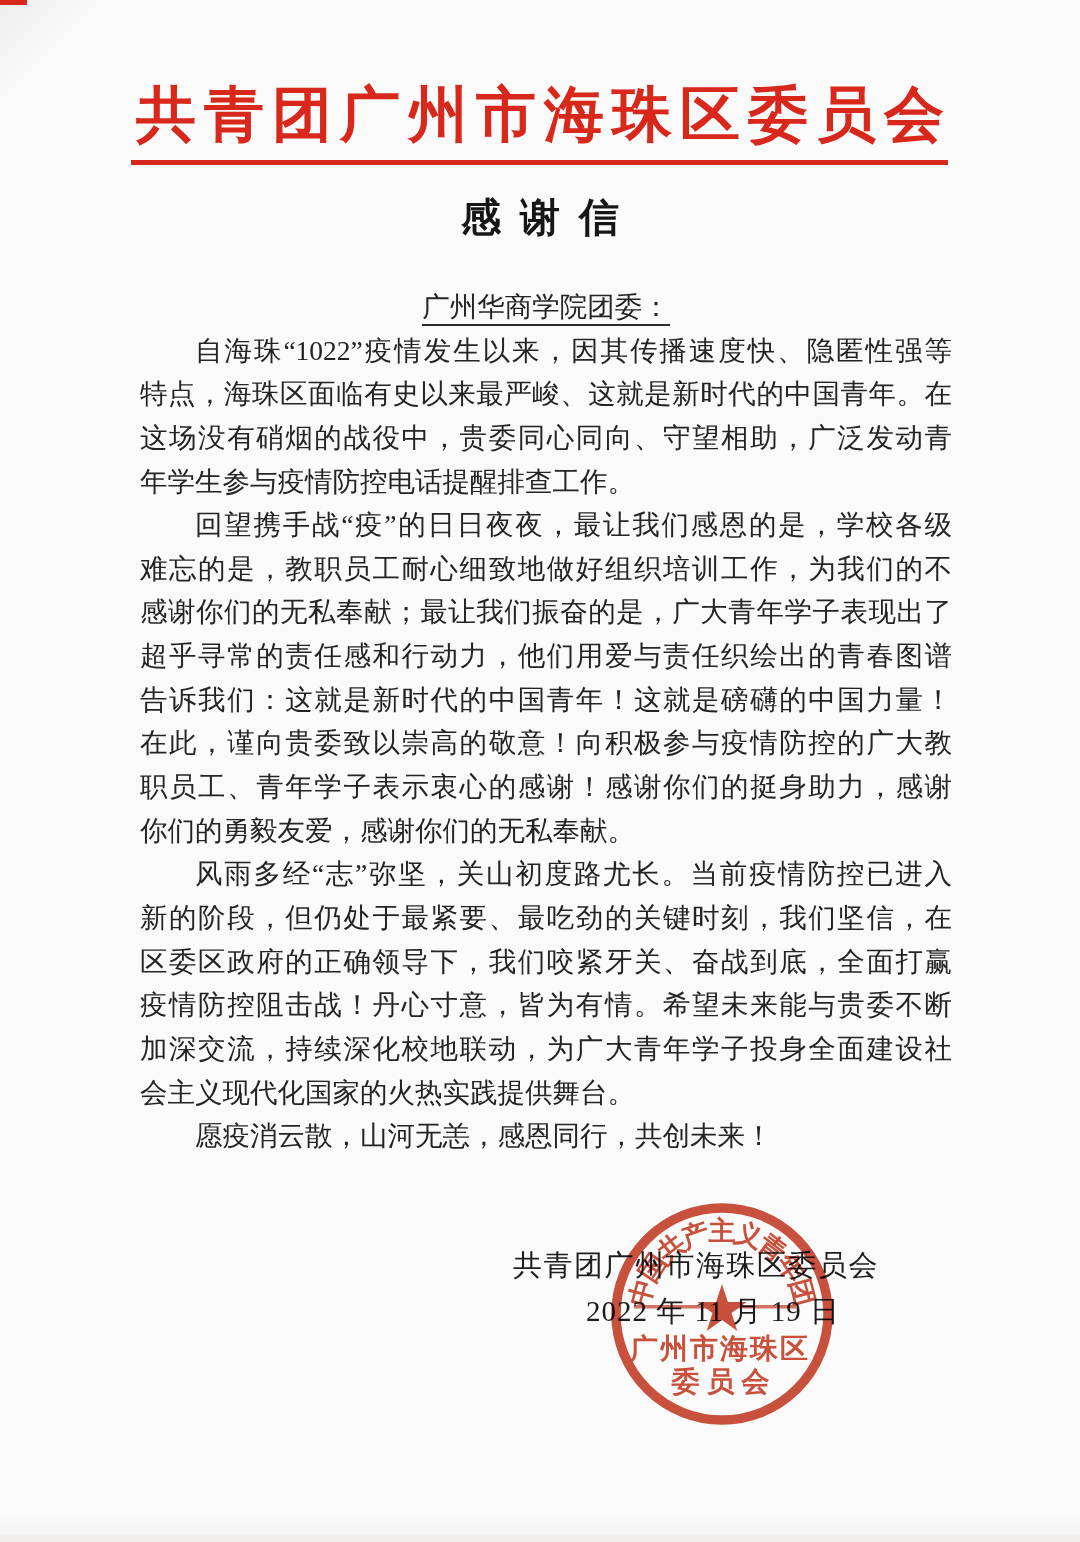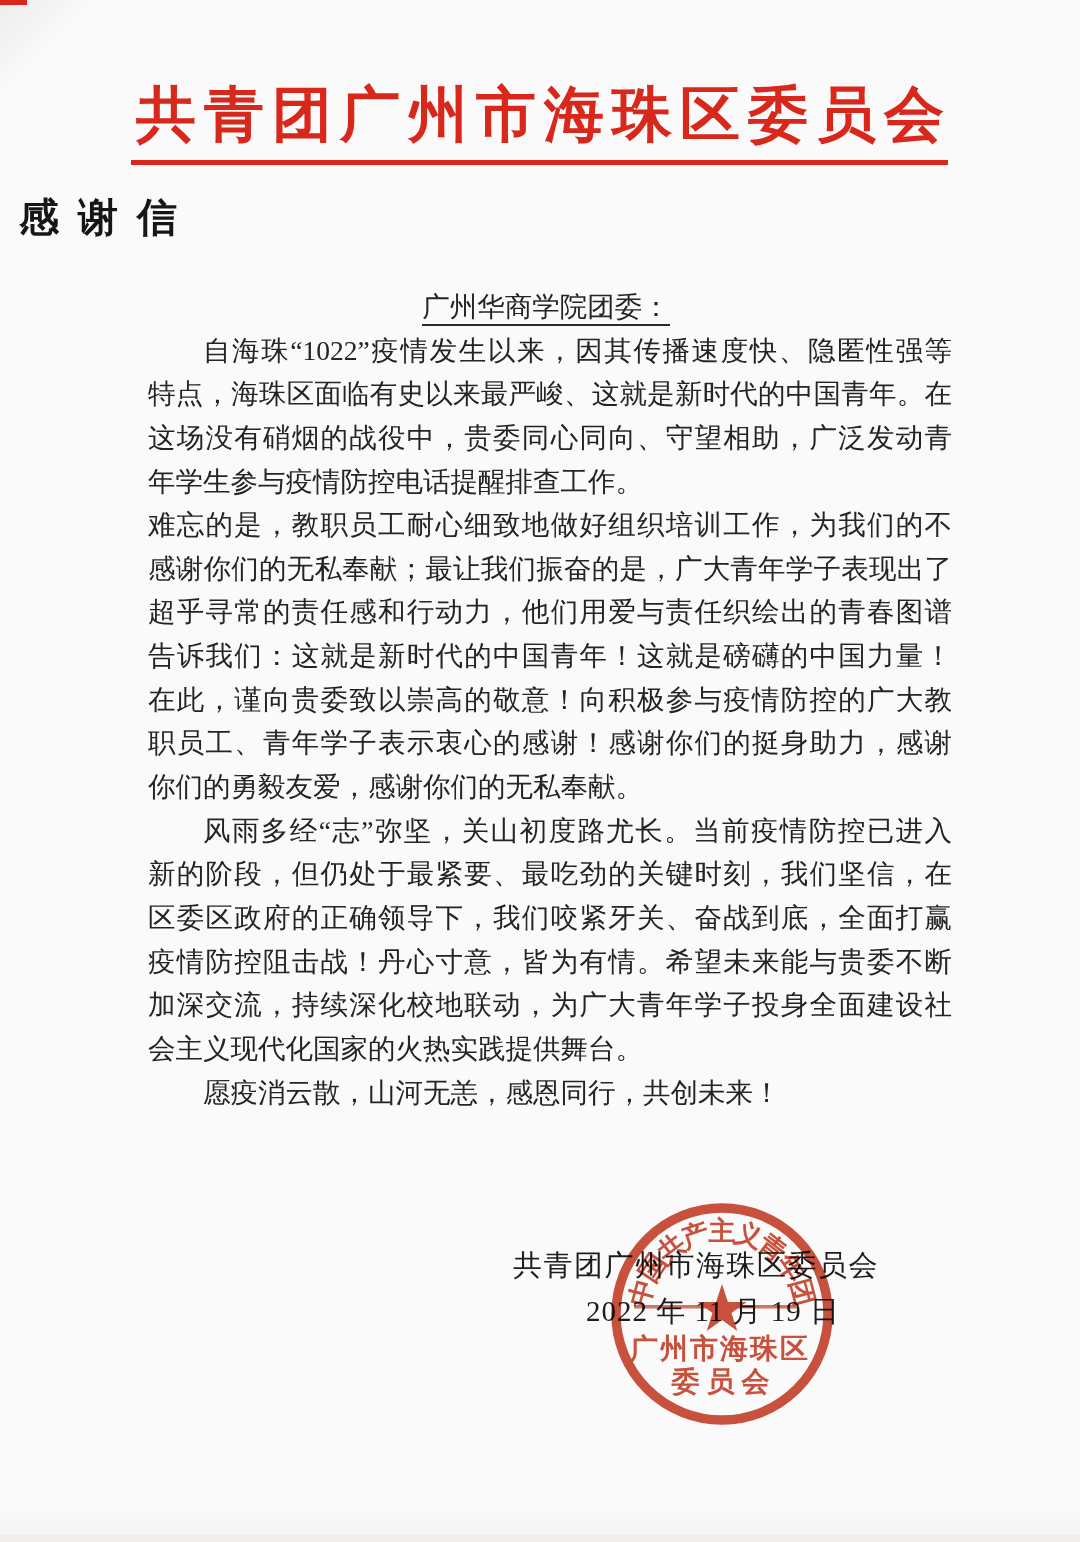--- a/index.html
+++ b/index.html
@@ -30,35 +30,34 @@
     font-weight:bold;font-size:60px;line-height:66px;
     letter-spacing:8px;padding-left:8px;box-sizing:border-box;
     color:#d8271b;white-space:nowrap;
   }
   .red-rule{
     position:absolute;top:160px;left:131px;width:817px;height:5px;
     background:#d8271b;
   }
   .doc-title{
     position:absolute;top:196px;left:0;width:100%;
-    text-align:left;
+    text-align:center;
     font-family:"Liberation Sans","DejaVu Sans",sans-serif;
     font-weight:600;font-size:40px;line-height:42px;
     letter-spacing:19px;padding-left:19px;box-sizing:border-box;
     color:#161616;white-space:nowrap;
   }
   .letter-body{
     position:absolute;top:285px;left:140px;width:812px;
     font-size:27.5px;
   }
   .ln{
     height:43.65px;line-height:43.65px;
     text-align:justify;text-align-last:justify;
     text-justify:inter-character;
-    margin-left:8px;
   }
   .ln.ind{text-indent:2em;}
   .ln.end{text-align-last:left;}
   .salutation{
     height:43.65px;line-height:43.65px;text-align:center;
   }
   .salutation span{
     border-bottom:2px solid #2b2b2b;padding-bottom:2px;
   }
   .signature{
@@ -88,20 +87,21 @@
 <div class="org-title">共青团广州市海珠区委员会</div>
 <div class="red-rule"></div>
 <div class="doc-title">感谢信</div>
 
 <div class="letter-body">
   <div class="salutation"><span>广州华商学院团委：</span></div>
   <div class="ln ind">自海珠“1022”疫情发生以来，因其传播速度快、隐匿性强等</div>
   <div class="ln">特点，海珠区面临有史以来最严峻、这就是新时代的中国青年。在</div>
   <div class="ln">这场没有硝烟的战役中，贵委同心同向、守望相助，广泛发动青</div>
   <div class="ln end">年学生参与疫情防控电话提醒排查工作。</div>
+  <div class="ln ind">回望携手战“疫”的日日夜夜，最让我们感恩的是，学校各级</div>
   <div class="ln">难忘的是，教职员工耐心细致地做好组织培训工作，为我们的不</div>
   <div class="ln">感谢你们的无私奉献；最让我们振奋的是，广大青年学子表现出了</div>
   <div class="ln">超乎寻常的责任感和行动力，他们用爱与责任织绘出的青春图谱</div>
   <div class="ln">告诉我们：这就是新时代的中国青年！这就是磅礴的中国力量！</div>
   <div class="ln">在此，谨向贵委致以崇高的敬意！向积极参与疫情防控的广大教</div>
   <div class="ln">职员工、青年学子表示衷心的感谢！感谢你们的挺身助力，感谢</div>
   <div class="ln end">你们的勇毅友爱，感谢你们的无私奉献。</div>
   <div class="ln ind">风雨多经“志”弥坚，关山初度路尤长。当前疫情防控已进入</div>
   <div class="ln">新的阶段，但仍处于最紧要、最吃劲的关键时刻，我们坚信，在</div>
   <div class="ln">区委区政府的正确领导下，我们咬紧牙关、奋战到底，全面打赢</div>

